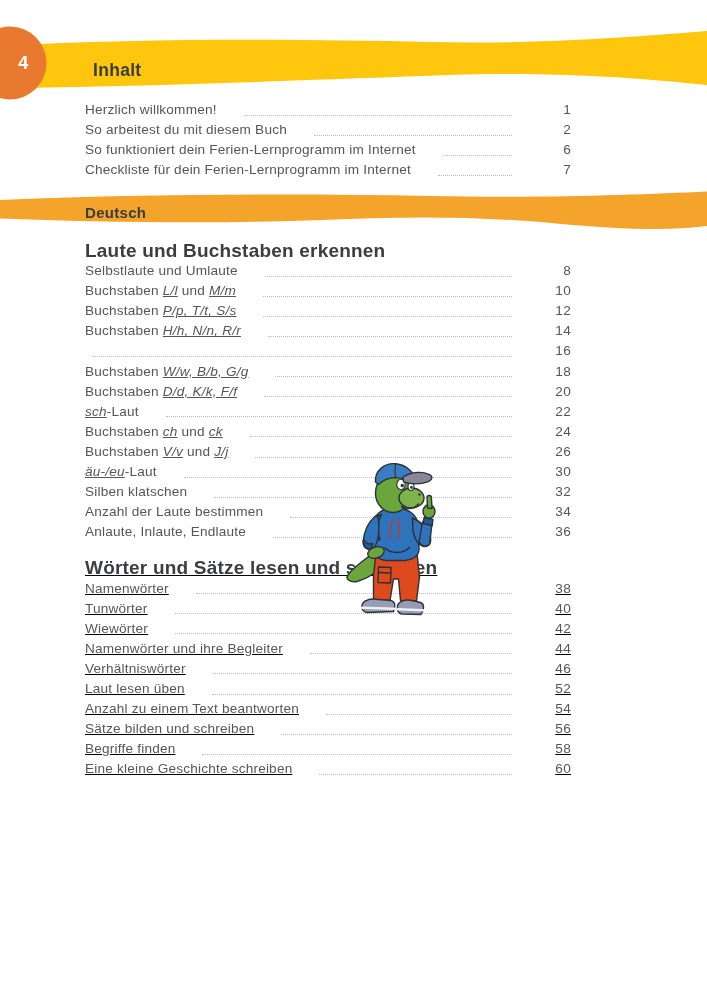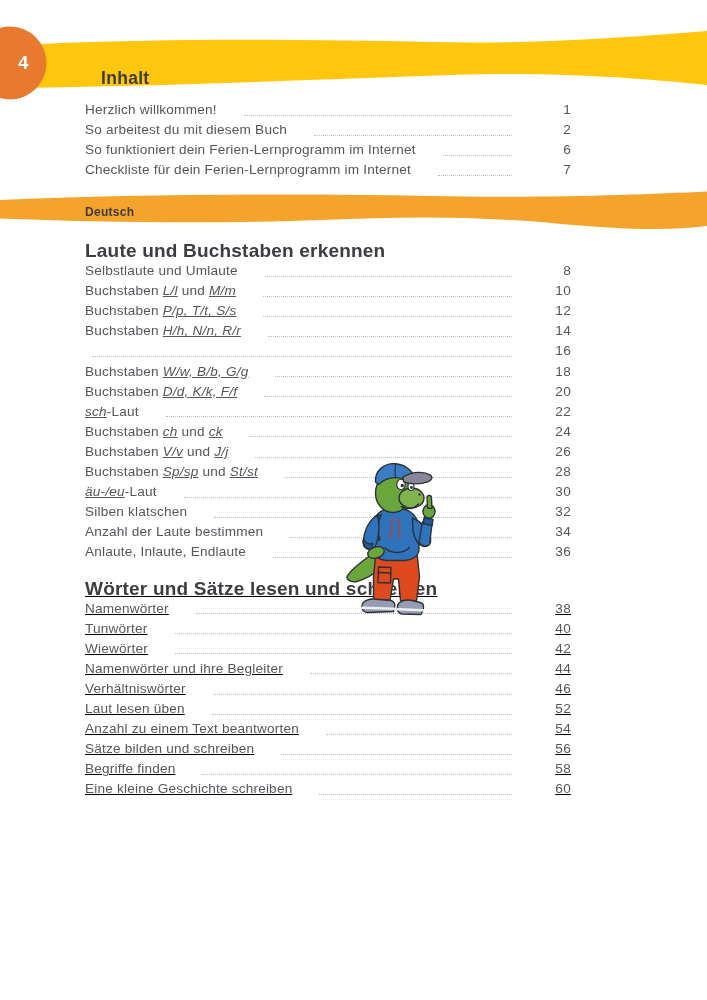--- a/index.html
+++ b/index.html
@@ -9,26 +9,26 @@
   }
   .page{position:absolute;inset:0;}
   
   .band-top{position:absolute;left:0;top:0;width:707px;height:100px;}
   .band-subject{position:absolute;left:0;top:185px;width:707px;height:55px;}
   .page-num{
     position:absolute;left:0;top:52px;width:47px;text-align:center;
     font-size:18px;font-weight:bold;color:#ffffff;line-height:22px;letter-spacing:.5px;
   }
   .page-title{
-    position:absolute;left:85px;top:51px;margin:16px;
+    position:absolute;left:85px;top:51px;margin:8px;
     font-size:17.5px;font-weight:bold;color:var(--c-heading);line-height:22px;letter-spacing:.3px;
   }
   .subject-label{
     position:absolute;left:85px;top:204px;height:17px;line-height:17px;
-    font-size:12px;font-weight:bold;color:var(--c-heading);letter-spacing:.3px;
+    font-size:15px;font-weight:bold;color:var(--c-heading);letter-spacing:.3px;
   }
   
   .toc-block{position:absolute;left:85px;width:486px;}
   #intro-list{top:100px;}
   #sections{top:241px;}
   .toc-section + .toc-section{margin-top:16px;text-decoration:underline;}
   .sec-heading{
     height:20.1px;line-height:20.1px;font-size:19px;font-weight:bold;
     color:var(--c-heading);letter-spacing:.2px;white-space:nowrap;
   }
@@ -128,25 +128,20 @@
         </div>
         <div class="toc-row">
           <span class="toc-title"><span>Buchstaben </span><i>ch</i><span> und </span><i>ck</i></span>
           <span class="toc-leader"></span>
           <span class="toc-num">24</span>
         </div>
         <div class="toc-row">
           <span class="toc-title"><span>Buchstaben </span><i>V/v</i><span> und </span><i>J/j</i></span>
           <span class="toc-leader"></span>
           <span class="toc-num">26</span>
-        </div>
-        <div class="toc-row">
-          <span class="toc-title"><span>Buchstaben </span><i>Sp/sp</i><span> und </span><i>St/st</i></span>
-          <span class="toc-leader"></span>
-          <span class="toc-num">28</span>
         </div>
         <div class="toc-row">
           <span class="toc-title"><i>äu-/eu</i><span>-Laut</span></span>
           <span class="toc-leader"></span>
           <span class="toc-num">30</span>
         </div>
         <div class="toc-row">
           <span class="toc-title"><span>Silben klatschen</span></span>
           <span class="toc-leader"></span>
           <span class="toc-num">32</span>

